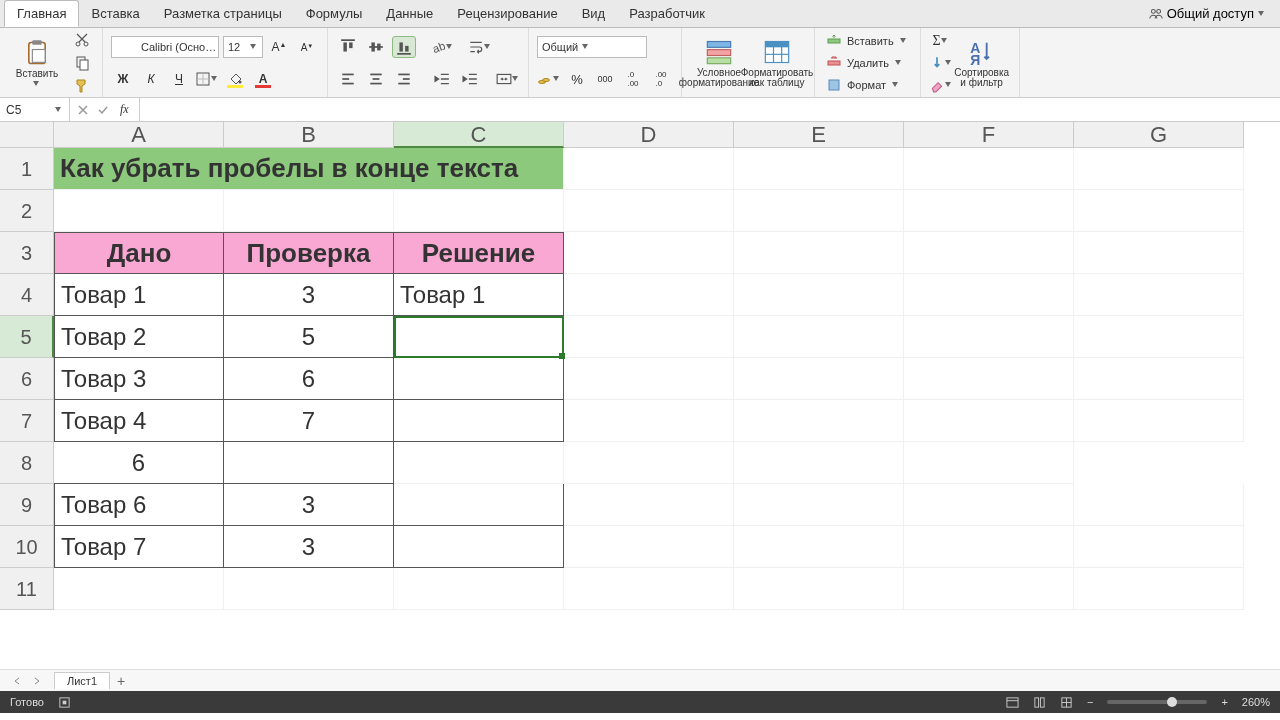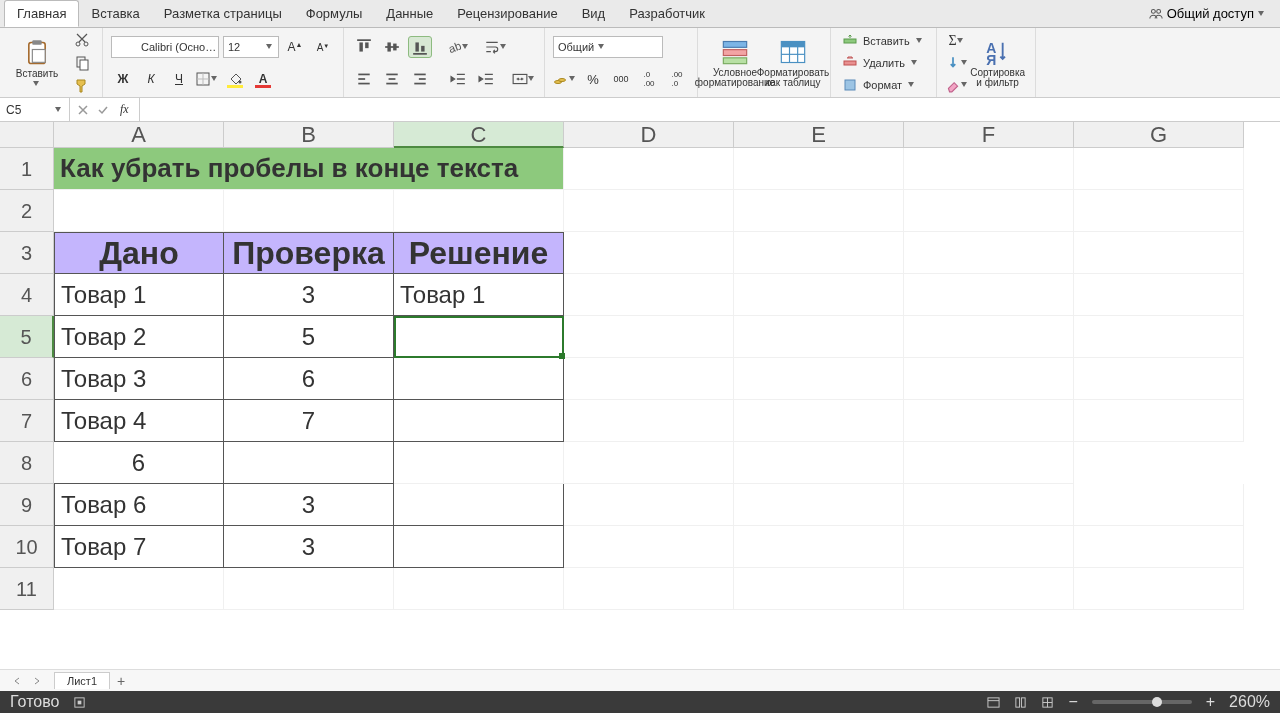--- a/index.html
+++ b/index.html
@@ -16,21 +16,21 @@
   .big-btn { display:flex; flex-direction:column; align-items:center; justify-content:center; width:58px; height:64px; font-size:10px; text-align:center; gap:2px; cursor:pointer; }
   .big-btn svg { width:28px; height:28px; }
   .big-btn .lbl { line-height:10px; }
   .ico-btn { display:flex; align-items:center; justify-content:center; width:24px; height:22px; border-radius:3px; cursor:pointer; }
   .ico-btn svg { width:16px; height:16px; }
   .sel-btn { display:flex; align-items:center; height:22px; border:1px solid #bbb; background:#fff; font-size:11px; padding:0 4px; cursor:pointer; }
   .sel-btn .caret { margin-left:4px; }
   .caret { width:8px; height:6px; display:inline-block; }
   .caret::before { content:""; display:block; width:0; height:0; border-left:3px solid transparent; border-right:3px solid transparent; border-top:5px solid #666; }
   .font-sel { width:108px; overflow:hidden; white-space:nowrap;padding-left:29px; }
-  .size-sel { width:56px; justify-content:space-between; }
+  .size-sel { width:40px; justify-content:space-between; }
   .num-sel { width:110px; }
   .bold { font-weight:bold; }
   .italic { font-style:italic; }
   .underline { text-decoration:underline; }
   .color-bar { position:absolute; bottom:2px; left:4px; right:4px; height:3px; }
   .ico-rel { position:relative; }
   .menu-col { display:flex; flex-direction:column; gap:1px; }
   .menu-item { display:flex; align-items:center; gap:6px; height:20px; padding:0 4px; font-size:11px; cursor:pointer; border-radius:2px; }
   .menu-item svg { width:14px; height:14px; }
 
@@ -46,36 +46,36 @@
   .col-headers { display:flex; position:absolute; top:0; left:0; }
   .corner { width:54px; height:26px; background:#f0f0f0; border-right:1px solid #ccc; border-bottom:1px solid #ccc; }
   .col-h { height:26px; background:#f0f0f0; border-right:1px solid #ccc; border-bottom:1px solid #ccc; text-align:center; line-height:26px; font-size:22px; color:#555; }
   .col-h.sel { background:#d6ead5; border-bottom:2px solid #4d8a41; }
   .rows { position:absolute; top:26px; left:0; }
   .row { display:flex; }
   .row-h { width:54px; height:42px; background:#f0f0f0; border-right:1px solid #ccc; border-bottom:1px solid #ccc; text-align:center; line-height:42px; font-size:20px; color:#555; }
   .row-h.sel { background:#d6ead5; border-right:2px solid #4d8a41; }
   .cell { height:42px; border-right:1px solid #f0f0f0; border-bottom:1px solid #f0f0f0; background:#fff; }
   .title-cell { background:#8dc97d; font-size:26px; font-weight:bold; padding:4px 6px; white-space:nowrap; display:flex; align-items:center; }
-  .hdr-cell { background:#c4b5fd; font-size:32px; font-weight:bold; text-align:center; display:flex; align-items:center; justify-content:center; border-right:1px solid #555; border-bottom:1px solid #555; border-top:1px solid #555; }
+  .hdr-cell { background:#f9a8d4; font-size:26px; font-weight:bold; text-align:center; display:flex; align-items:center; justify-content:center; border-right:1px solid #555; border-bottom:1px solid #555; border-top:1px solid #555; }
   .hdr-cell.first { border-left:1px solid #555; }
   .data-cell { font-size:24px; padding:0 6px; display:flex; align-items:center; border-right:1px solid #555; border-bottom:1px solid #555; }
   .data-cell.first { border-left:1px solid #555; }
   .data-cell.center { justify-content:center; }
   .active-cell { position:absolute; border:2px solid #2c7a2c; background:transparent; pointer-events:none; }
   .active-cell::after { content:""; position:absolute; right:-3px; bottom:-3px; width:6px; height:6px; background:#2c7a2c; }
   .arrow-btn { width:18px; height:14px; display:flex; align-items:center; justify-content:center; cursor:pointer; }
   .arrow-btn svg { width:8px; height:8px; }
 
   .sheet-tabs { display:flex; align-items:center; height:22px; background:#f7f7f7; border-top:1px solid #ddd; padding-left:8px; }
   .sheet-tab { padding:2px 12px; font-size:11px; background:#fff; border:1px solid #ccc; border-bottom:none; border-radius:0 0 0 0; cursor:pointer; }
   .add-sheet { width:22px; text-align:center; font-size:14px; color:#666; cursor:pointer; }
   .nav-sheet { display:flex; gap:2px; margin-right:8px; }
 
-  .status { display:flex; align-items:center; height:22px; background:#3a3a3a; color:#ddd; font-size:16px; padding:0 10px; gap:14px; }
+  .status { display:flex; align-items:center; height:22px; background:#3a3a3a; color:#ddd; font-size:11px; padding:0 10px; gap:14px; }
   .status-spacer { flex:1; }
   .status svg { width:13px; height:13px; }
   .zoom-slider { width:100px; height:4px; background:#666; position:relative; border-radius:2px; }
   .zoom-thumb { position:absolute; top:-3px; left:60%; width:10px; height:10px; background:#ddd; border-radius:50%; }
 
   .col-A { width:170px; } .col-B { width:170px; } .col-C { width:170px; }
   .col-D { width:170px; } .col-E { width:170px; } .col-F { width:170px; } .col-G { width:170px; }
 </style>
 </head>
 <body>

